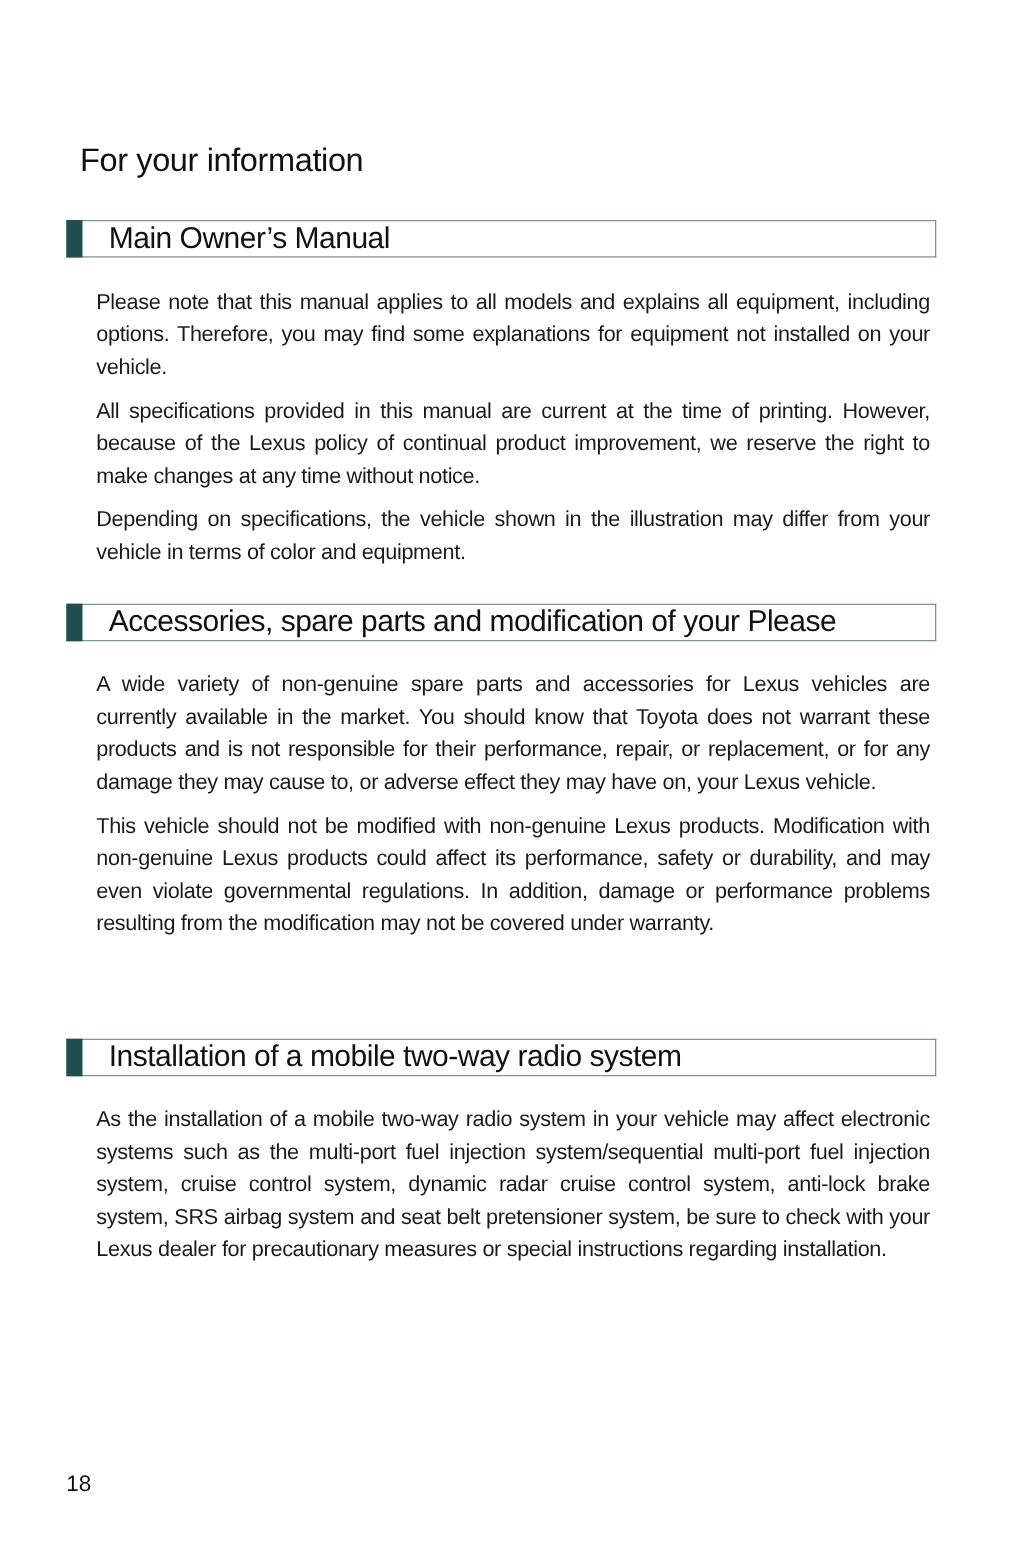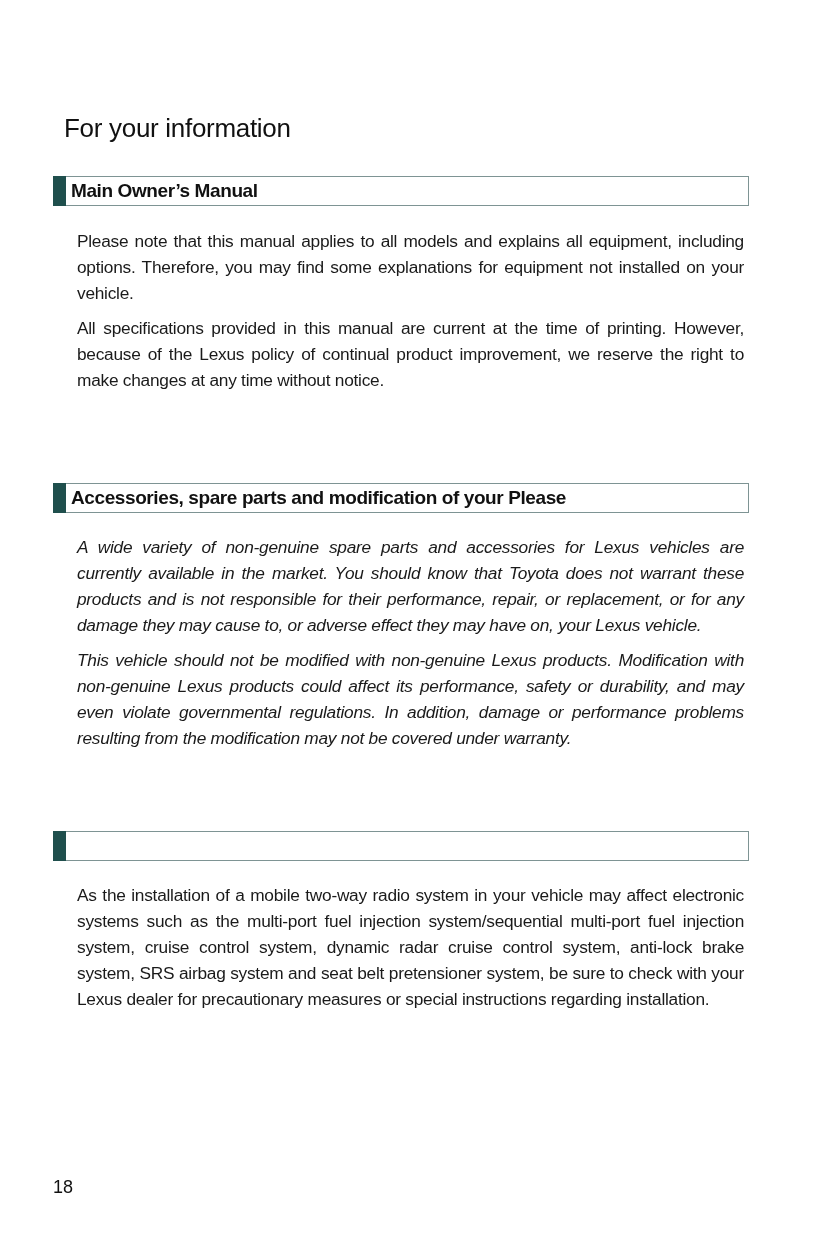--- a/index.html
+++ b/index.html
@@ -38,26 +38,25 @@
     }
     .section-heading .bar {
       width: 13px;
       height: 30px;
       margin-top: -1px;
       margin-bottom: -1px;
       background: #1f4f4d;
       flex: 0 0 auto;
     }
     .section-heading .label {
-      padding-left: 5px;
-      font-size: 19px;
+      padding-left: 21px;
+      font-size: 24px;
       letter-spacing: -0.4px;
       color: #111;
       white-space: nowrap;
-      font-weight: bold;
     }
     .section-body {
       position: absolute;
       left: 77px;
       width: 667px;
     }
     .section-body p {
       margin: 0 0 9px 0;
       font-size: 17.3px;
       line-height: 26px;
@@ -78,31 +77,33 @@
 
 <h1 class="page-title">For your information</h1>
 
 <div class="section-heading" style="top: 176px; border-color: rgb(126, 148, 148);">
   <span class="bar" style="background: rgb(31, 79, 77);"></span>
   <span class="label">Main Owner’s Manual</span>
 </div>
 <div class="section-body" style="top:228px;">
   <p>Please note that this manual applies to all models and explains all equipment, including options. Therefore, you may find some explanations for equipment not installed on your vehicle.</p>
   <p>All specifications provided in this manual are current at the time of printing. However, because of the Lexus policy of continual product improvement, we reserve the right to make changes at any time without notice.</p>
+  <p>Depending on specifications, the vehicle shown in the illustration may differ from your vehicle in terms of color and equipment.</p>
 </div>
 
 <div class="section-heading" style="top: 483px; border-color: rgb(126, 148, 148);">
   <span class="bar" style="background: rgb(31, 79, 77);"></span>
   <span class="label">Accessories, spare parts and modification of your Please</span>
 </div>
-<div class="section-body" style="top:534px;font-style:italic;">
+<div class="section-body" style="top:534px;">
   <p>A wide variety of non-genuine spare parts and accessories for Lexus vehicles are currently available in the market. You should know that Toyota does not warrant these products and is not responsible for their performance, repair, or replacement, or for any damage they may cause to, or adverse effect they may have on, your Lexus vehicle.</p>
   <p>This vehicle should not be modified with non-genuine Lexus products. Modification with non-genuine Lexus products could affect its performance, safety or durability, and may even violate governmental regulations. In addition, damage or performance problems resulting from the modification may not be covered under warranty.</p>
 </div>
 
 <div class="section-heading" style="top: 831px; border-color: rgb(126, 148, 148);">
   <span class="bar" style="background: rgb(31, 79, 77);"></span>
+  <span class="label">Installation of a mobile two-way radio system</span>
 </div>
 <div class="section-body" style="top:882px;">
   <p>As the installation of a mobile two-way radio system in your vehicle may affect electronic systems such as the multi-port fuel injection system/sequential multi-port fuel injection system, cruise control system, dynamic radar cruise control system, anti-lock brake system, SRS airbag system and seat belt pretensioner system, be sure to check with your Lexus dealer for precautionary measures or special instructions regarding installation.</p>
 </div>
 
 <div class="page-number">18</div>
 
 </body></html>

